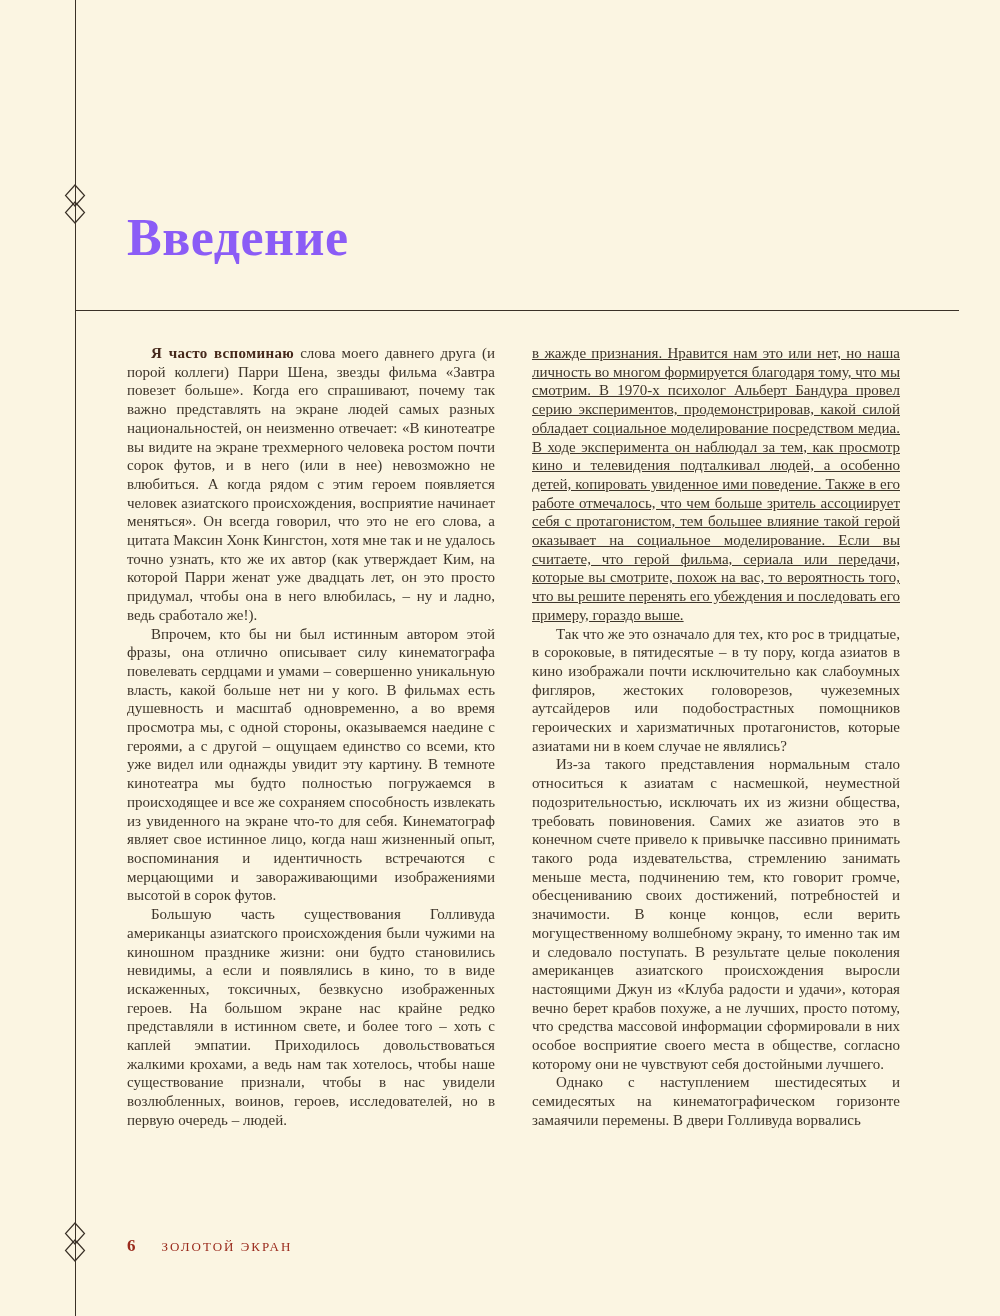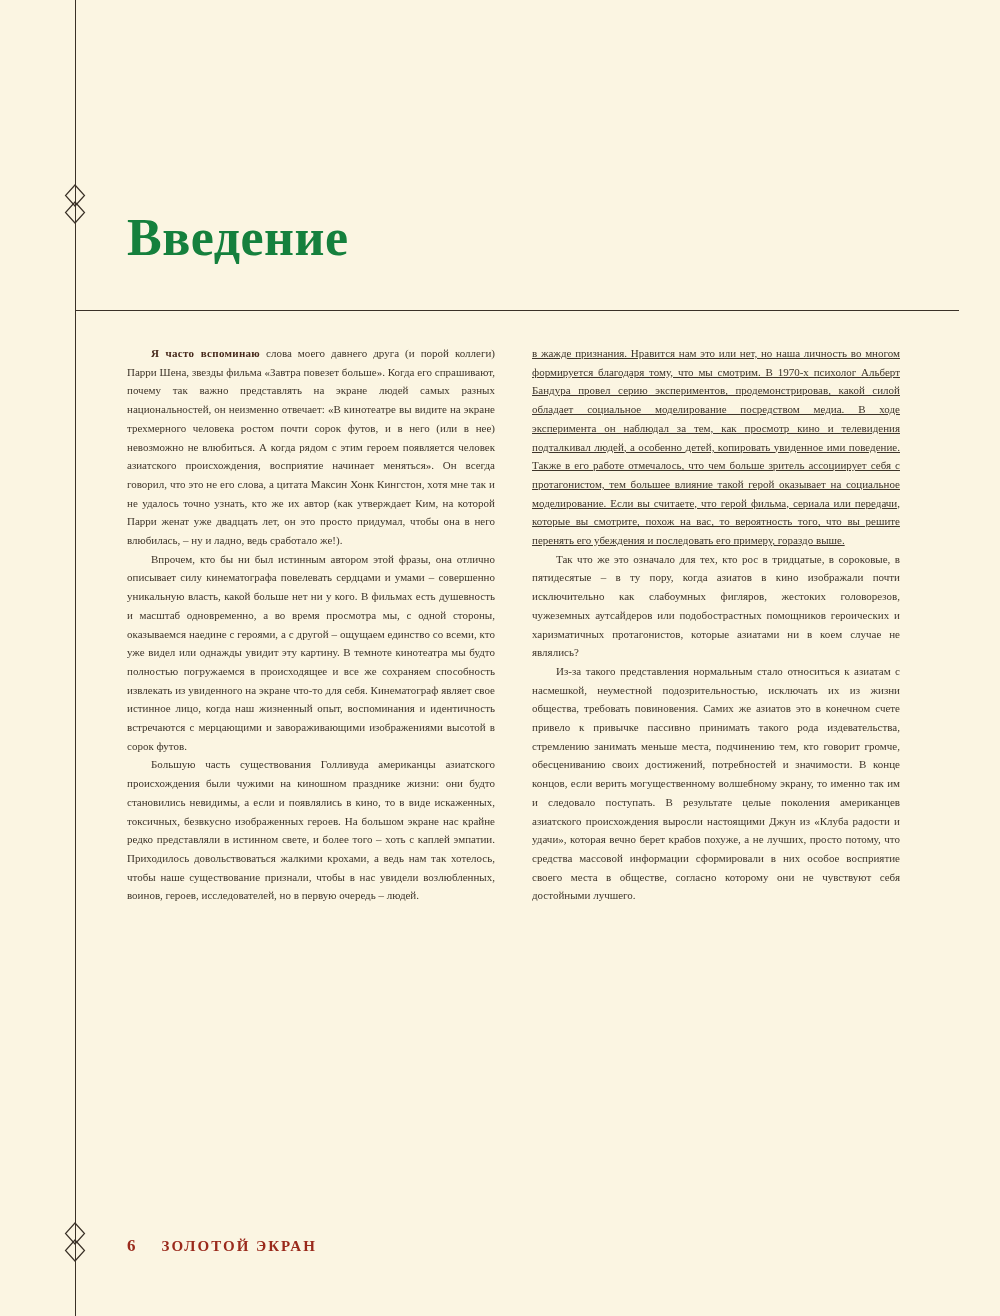--- a/index.html
+++ b/index.html
@@ -28,21 +28,21 @@
   .ornament.top { top: 184px; }
   .ornament.bottom { top: 1222px; }
 
   h1.chapter-title {
     position: absolute;
     left: 127px;
     top: 212px;
     font-size: 52px;
     line-height: 1;
     font-weight: 700;
-    color: #15803d;
+    color: #8b5cf6;
     letter-spacing: 0.5px;
     font-family: "Liberation Serif", "DejaVu Serif", serif;
   }
 
   .hrule {
     position: absolute;
     left: 75px;
     top: 310px;
     width: 884px;
     height: 1px;
@@ -55,21 +55,21 @@
     left: 127px;
     top: 344px;
     width: 773px;
     display: flex;
     gap: 37px;
   }
 
   .col {
     width: 368px;
     color: #3e352a;
-    font-size: 11px;
+    font-size: 15px;
     line-height: 18.7px;
     text-align: justify;
     hyphens: auto;
   }
 
   .para { text-indent: 24px; }
   .para.no-indent { text-indent: 0; text-decoration: underline; }
 
   .lead-in {
     font-weight: 700;
@@ -80,21 +80,21 @@
   .footer {
     position: absolute;
     left: 127px;
     top: 1236px;
     display: flex;
     align-items: baseline;
     gap: 26px;
     color: #9a2a1c;
   }
   .page-number { font-weight: 700; font-size: 17px; }
-  .book-title  { font-weight: 700; font-size: 15px; letter-spacing: 2px; }
+  .book-title  { font-weight: 400; font-size: 13px; letter-spacing: 2px; }
 </style>
 </head>
 <body>
 
 <div class="page">
 
   <div class="vrule"></div>
 
   <div class="ornament top">
     <svg width="22" height="42" viewBox="0 0 22 42">
@@ -117,20 +117,21 @@
   <div class="columns">
     <div class="col">
       <p class="para"><strong class="lead-in">Я часто вспоминаю</strong><span> слова моего давнего друга (и порой коллеги) Парри Шена, звезды фильма «Завтра повезет больше». Когда его спрашивают, почему так важно представлять на экране людей самых разных национальностей, он неизменно отвечает: «В кинотеатре вы видите на экране трехмерного человека ростом почти сорок футов, и в него (или в нее) невозможно не влюбиться. А когда рядом с этим героем появляется человек азиатского происхождения, восприятие начинает меняться». Он всегда говорил, что это не его слова, а цитата Максин Хонк Кингстон, хотя мне так и не удалось точно узнать, кто же их автор (как утверждает Ким, на которой Парри женат уже двадцать лет, он это просто придумал, чтобы она в него влюбилась, – ну и ладно, ведь сработало же!).</span></p>
       <p class="para">Впрочем, кто бы ни был истинным автором этой фразы, она отлично описывает силу кинематографа повелевать сердцами и умами – совершенно уникальную власть, какой больше нет ни у кого. В фильмах есть душевность и масштаб одновременно, а во время просмотра мы, с одной стороны, оказываемся наедине с героями, а с другой – ощущаем единство со всеми, кто уже видел или однажды увидит эту картину. В темноте кинотеатра мы будто полностью погружаемся в происходящее и все же сохраняем способность извлекать из увиденного на экране что-то для себя. Кинематограф являет свое истинное лицо, когда наш жизненный опыт, воспоминания и идентичность встречаются с мерцающими и завораживающими изображениями высотой в сорок футов.</p>
       <p class="para">Большую часть существования Голливуда американцы азиатского происхождения были чужими на киношном празднике жизни: они будто становились невидимы, а если и появлялись в кино, то в виде искаженных, токсичных, безвкусно изображенных героев. На большом экране нас крайне редко представляли в истинном свете, и более того – хоть с каплей эмпатии. Приходилось довольствоваться жалкими крохами, а ведь нам так хотелось, чтобы наше существование признали, чтобы в нас увидели возлюбленных, воинов, героев, исследователей, но в первую очередь – людей.</p>
     </div>
     <div class="col">
       <p class="para no-indent">в жажде признания. Нравится нам это или нет, но наша личность во многом формируется благодаря тому, что мы смотрим. В 1970-х психолог Альберт Бандура провел серию экспериментов, продемонстрировав, какой силой обладает социальное моделирование посредством медиа. В ходе эксперимента он наблюдал за тем, как просмотр кино и телевидения подталкивал людей, а особенно детей, копировать увиденное ими поведение. Также в его работе отмечалось, что чем больше зритель ассоциирует себя с протагонистом, тем большее влияние такой герой оказывает на социальное моделирование. Если вы считаете, что герой фильма, сериала или передачи, которые вы смотрите, похож на вас, то вероятность того, что вы решите перенять его убеждения и последовать его примеру, гораздо выше.</p>
       <p class="para">Так что же это означало для тех, кто рос в тридцатые, в сороковые, в пятидесятые – в ту пору, когда азиатов в кино изображали почти исключительно как слабоумных фигляров, жестоких головорезов, чужеземных аутсайдеров или подобострастных помощников героических и харизматичных протагонистов, которые азиатами ни в коем случае не являлись?</p>
       <p class="para">Из-за такого представления нормальным стало относиться к азиатам с насмешкой, неуместной подозрительностью, исключать их из жизни общества, требовать повиновения. Самих же азиатов это в конечном счете привело к привычке пассивно принимать такого рода издевательства, стремлению занимать меньше места, подчинению тем, кто говорит громче, обесцениванию своих достижений, потребностей и значимости. В конце концов, если верить могущественному волшебному экрану, то именно так им и следовало поступать. В результате целые поколения американцев азиатского происхождения выросли настоящими Джун из «Клуба радости и удачи», которая вечно берет крабов похуже, а не лучших, просто потому, что средства массовой информации сформировали в них особое восприятие своего места в обществе, согласно которому они не чувствуют себя достойными лучшего.</p>
+      <p class="para">Однако с наступлением шестидесятых и семидесятых на кинематографическом горизонте замаячили перемены. В двери Голливуда ворвались</p>
     </div>
   </div>
 
   <div class="footer">
     <span class="page-number">6</span>
     <span class="book-title">ЗОЛОТОЙ ЭКРАН</span>
   </div>
 
 </div>
 

